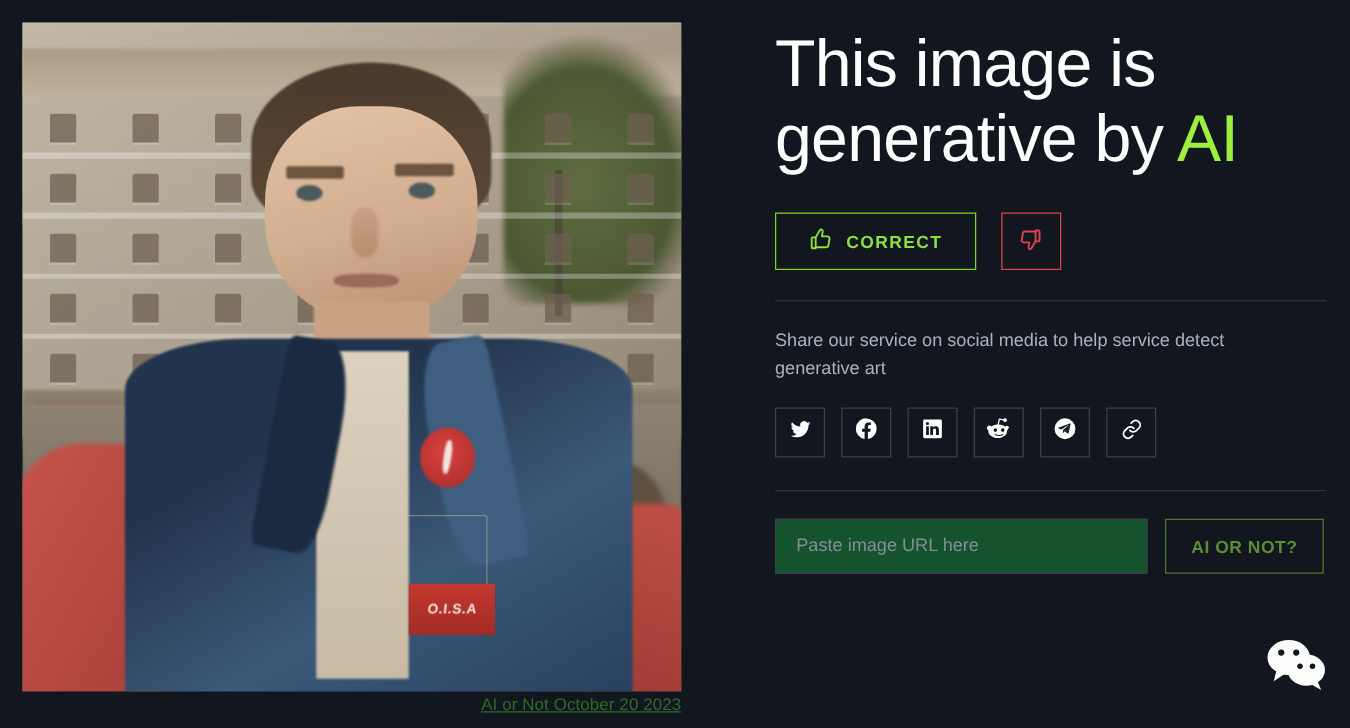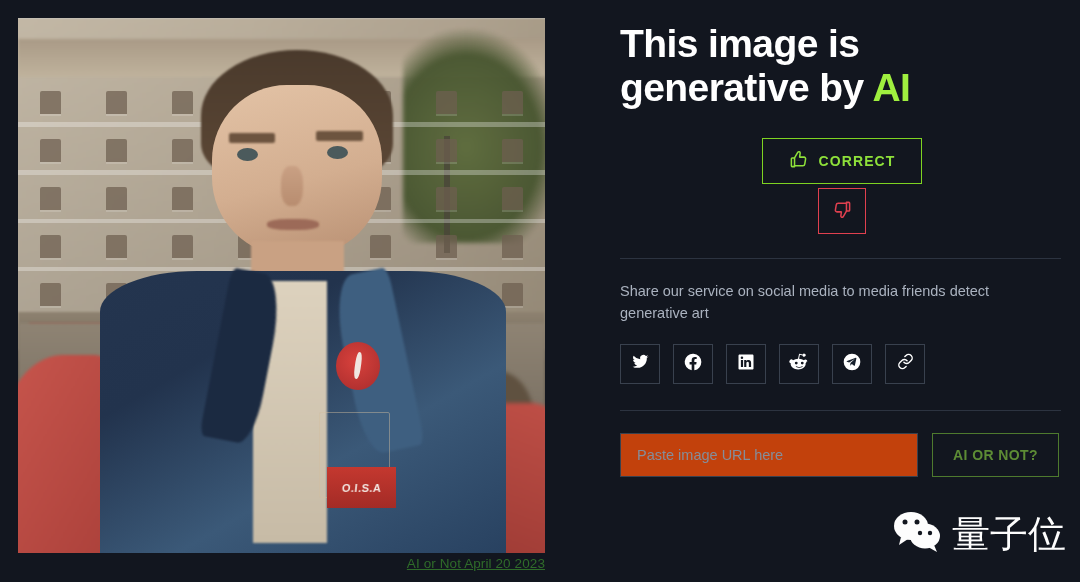--- a/index.html
+++ b/index.html
@@ -155,26 +155,26 @@
   .caption {
     position:absolute; left:18px; top:556px; width:527px;
     text-align:right;
     font-size:13.5px; color:#2f6b2a; text-decoration: underline;
     letter-spacing:.1px;
   }
 
   
   .panel { flex:1; padding: 22px 16px 0 18px; position:relative; }
   .headline {
-    font-size: 39px; line-height: 1.14; font-weight: 700;
+    font-size: 53px; line-height: 1.14; font-weight: 400;
     color:#ffffff; letter-spacing:-.6px; max-width: 420px;
   }
   .headline .accent { color:#9fef3f; }
 
-  .verdict-row { display:flex; gap:4px; margin-top: 27px; align-items:center;flex-direction:column; }
+  .verdict-row { display:flex; gap:20px; margin-top: 27px; align-items:center; }
   .btn-correct {
     display:flex; align-items:center; gap:11px;
     border:1.5px solid #7ed321; background:transparent;
     color:#8ee03a; font-size:14px; font-weight:700; letter-spacing:1.1px;
     padding: 14px 26px; height:46px; cursor:pointer;
   }
   .btn-wrong {
     border:1.5px solid #e0404f; background:transparent;
     width:48px; height:46px; display:flex; align-items:center; justify-content:center;
     cursor:pointer;
@@ -188,21 +188,21 @@
     max-width: 372px;
   }
   .social-row { display:flex; gap:13px; margin-top: 19px; }
   .social {
     width:40px; height:40px; border:1px solid #39414e;
     display:flex; align-items:center; justify-content:center; cursor:pointer;
   }
 
   .url-row { display:flex; gap:14px; margin-top: 22px; align-items:stretch; }
   .url-input {
-    width:298px; height:44px; background:#c2410c;
+    width:298px; height:44px; background:#14532d;
     border:1px solid #39414e; color:#cfd5de; font-size:14.5px;
     padding: 0 16px; outline:none;
     font-family:"Liberation Sans", sans-serif;
   }
   .url-input::placeholder { color:#858d9a; }
   .btn-ainot {
     width:127px; height:44px; border:1.5px solid #4e7a2e; background:transparent;
     color:#5d8c35; font-size:14px; font-weight:700; letter-spacing:.4px;
     cursor:pointer; font-family:"Liberation Sans", sans-serif;
   }
@@ -314,21 +314,21 @@
           <div class="lapelL"></div>
           <div class="lapelR"></div>
           <div class="badge-round"></div>
           <div class="pocket"></div>
           <div class="badge-rect">
             <span>O.I.S.A</span>
           </div>
         </div>
       </div>
     </div>
-    <div class="caption">AI or Not April 20 2023</div>
+    <div class="caption">AI or Not October 20 2023</div>
   </div>
 
   <div class="panel">
 
     <h1 class="headline">
       <span>This image is</span><br>
       <span>generative by </span><span class="accent">AI</span>
     </h1>
 
     <div class="verdict-row">
@@ -347,21 +347,21 @@
           <svg width="19" height="19" viewBox="0 0 24 24" fill="none" stroke="#e0404f" stroke-width="1.9" stroke-linecap="round" stroke-linejoin="round">
             <path d="M17 14V3h3a1 1 0 0 1 1 1v9a1 1 0 0 1-1 1h-3z"></path>
             <path d="M17 14l-4.2 7.2a1.6 1.6 0 0 1-2.9-1.1L10.6 15H5a2 2 0 0 1-2-2.3l1.1-6.6A2.4 2.4 0 0 1 6.5 4H17"></path>
           </svg>
         </span>
       </button>
     </div>
 
     <div class="divider"></div>
 
-    <p class="share-text">Share our service on social media to media friends detect generative art</p>
+    <p class="share-text">Share our service on social media to help service detect generative art</p>
 
     <div class="social-row">
       <a class="social">
         <span>
           <svg width="19" height="19" viewBox="0 0 24 24" fill="#ffffff">
             <path d="M22 5.9c-.7.3-1.5.5-2.4.6.9-.5 1.5-1.3 1.8-2.3-.8.5-1.7.8-2.6 1A4.1 4.1 0 0 0 11.7 9 11.6 11.6 0 0 1 3.3 4.7a4.1 4.1 0 0 0 1.3 5.5c-.7 0-1.3-.2-1.9-.5 0 2 1.4 3.7 3.3 4.1-.6.2-1.2.2-1.9.1a4.1 4.1 0 0 0 3.8 2.9A8.3 8.3 0 0 1 2 18.5 11.6 11.6 0 0 0 8.3 20c7.5 0 11.7-6.4 11.7-11.9v-.5c.8-.6 1.5-1.3 2-2.2z"></path>
           </svg>
         </span>
       </a>
       <a class="social">
@@ -417,17 +417,16 @@
           <ellipse cx="21" cy="18" rx="17" ry="14" fill="#fdfdfd"></ellipse>
           <path d="M11 29 L9 37 L18 31 Z" fill="#fdfdfd"></path>
           <circle cx="15" cy="14" r="2.5" fill="#12161f"></circle>
           <circle cx="27" cy="14" r="2.5" fill="#12161f"></circle>
           <ellipse cx="35" cy="28" rx="15" ry="12.5" fill="#fdfdfd"></ellipse>
           <path d="M44 37 L47 44 L38 39 Z" fill="#fdfdfd"></path>
           <circle cx="30" cy="25" r="2.2" fill="#12161f"></circle>
           <circle cx="40" cy="25" r="2.2" fill="#12161f"></circle>
         </svg>
       </span>
-      <span class="wm-cn">量子位</span>
     </div>
 
   </div>
 </div>
 
 </body></html>

